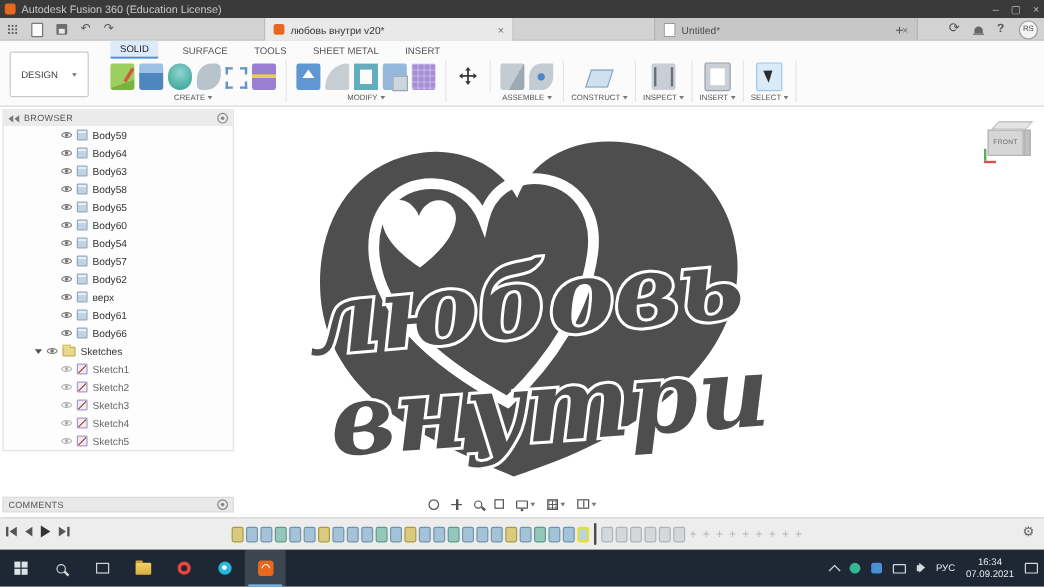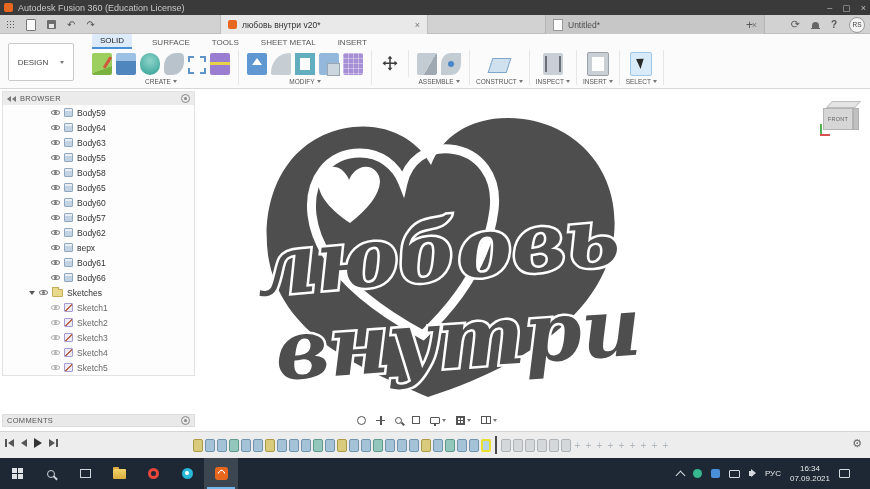--- a/index.html
+++ b/index.html
@@ -188,21 +188,21 @@
   .tv{width:11px;height:9px;border:1.5px solid #cfd4d9;box-sizing:border-box}
   .folder{width:13px;height:10px;background:linear-gradient(#f2d269,#d9ae3e);border-radius:1px;position:relative}
   .folder::before{content:"";position:absolute;top:-2px;left:0;width:6px;height:2px;background:#d9ae3e;border-radius:1px 1px 0 0}
   .opera{width:11px;height:11px;border:3px solid #e8453c;border-radius:50%;box-sizing:border-box}
   .tealapp{width:11px;height:11px;border-radius:50%;background:#28b8d8;position:relative}
   .tealapp::after{content:"";position:absolute;left:3px;top:3px;width:4px;height:4px;background:#fff;border-radius:50%}
   .fusion{width:13px;height:13px;border-radius:3px;background:#e8671f;position:relative}
   .fusion::after{content:"";position:absolute;left:3px;top:3px;width:7px;height:7px;border:1.5px solid #fff;
                  border-radius:50%;border-bottom-color:transparent;border-right-color:transparent;transform:rotate(45deg);box-sizing:border-box}
   .tb-spacer{flex:1}
-  .tray{display:flex;align-items:center;gap:9px;padding-right:20px}
+  .tray{display:flex;align-items:center;gap:9px;padding-right:5px}
   .chev{width:6px;height:6px;border-top:1.5px solid #d5dade;border-left:1.5px solid #d5dade;
         transform:rotate(45deg);margin-top:3px}
   .trdot-g{width:9px;height:9px;border-radius:50%;background:#35b88f}
   .trdot-b{width:9px;height:9px;border-radius:2px;background:#4a90d9}
   .tr-mon{width:11px;height:8px;border:1.5px solid #d5dade;border-radius:1px;box-sizing:border-box}
   .speaker{width:4px;height:5px;background:#d5dade;position:relative;margin-right:3px}
   .speaker::after{content:"";position:absolute;left:2px;top:-2px;border-top:4.5px solid transparent;
                   border-bottom:4.5px solid transparent;border-left:5px solid #d5dade}
   .lang{font-size:8px;color:#e8e8e8}
   .clock{font-size:8px;line-height:10px;color:#e8e8e8;text-align:center}
@@ -349,36 +349,36 @@
         <span class="blabel">Body64</span>
       </div>
       <div class="brow">
         <span class="eye"></span>
         <span class="bodyicon"></span>
         <span class="blabel">Body63</span>
       </div>
       <div class="brow">
         <span class="eye"></span>
         <span class="bodyicon"></span>
-        <span class="blabel">Body55</span>
-      </div>
-      <div class="brow">
-        <span class="eye"></span>
-        <span class="bodyicon"></span>
         <span class="blabel">Body58</span>
       </div>
       <div class="brow">
         <span class="eye"></span>
         <span class="bodyicon"></span>
         <span class="blabel">Body65</span>
       </div>
       <div class="brow">
         <span class="eye"></span>
         <span class="bodyicon"></span>
         <span class="blabel">Body60</span>
+      </div>
+      <div class="brow">
+        <span class="eye"></span>
+        <span class="bodyicon"></span>
+        <span class="blabel">Body54</span>
       </div>
       <div class="brow">
         <span class="eye"></span>
         <span class="bodyicon"></span>
         <span class="blabel">Body57</span>
       </div>
       <div class="brow">
         <span class="eye"></span>
         <span class="bodyicon"></span>
         <span class="blabel">Body62</span>

